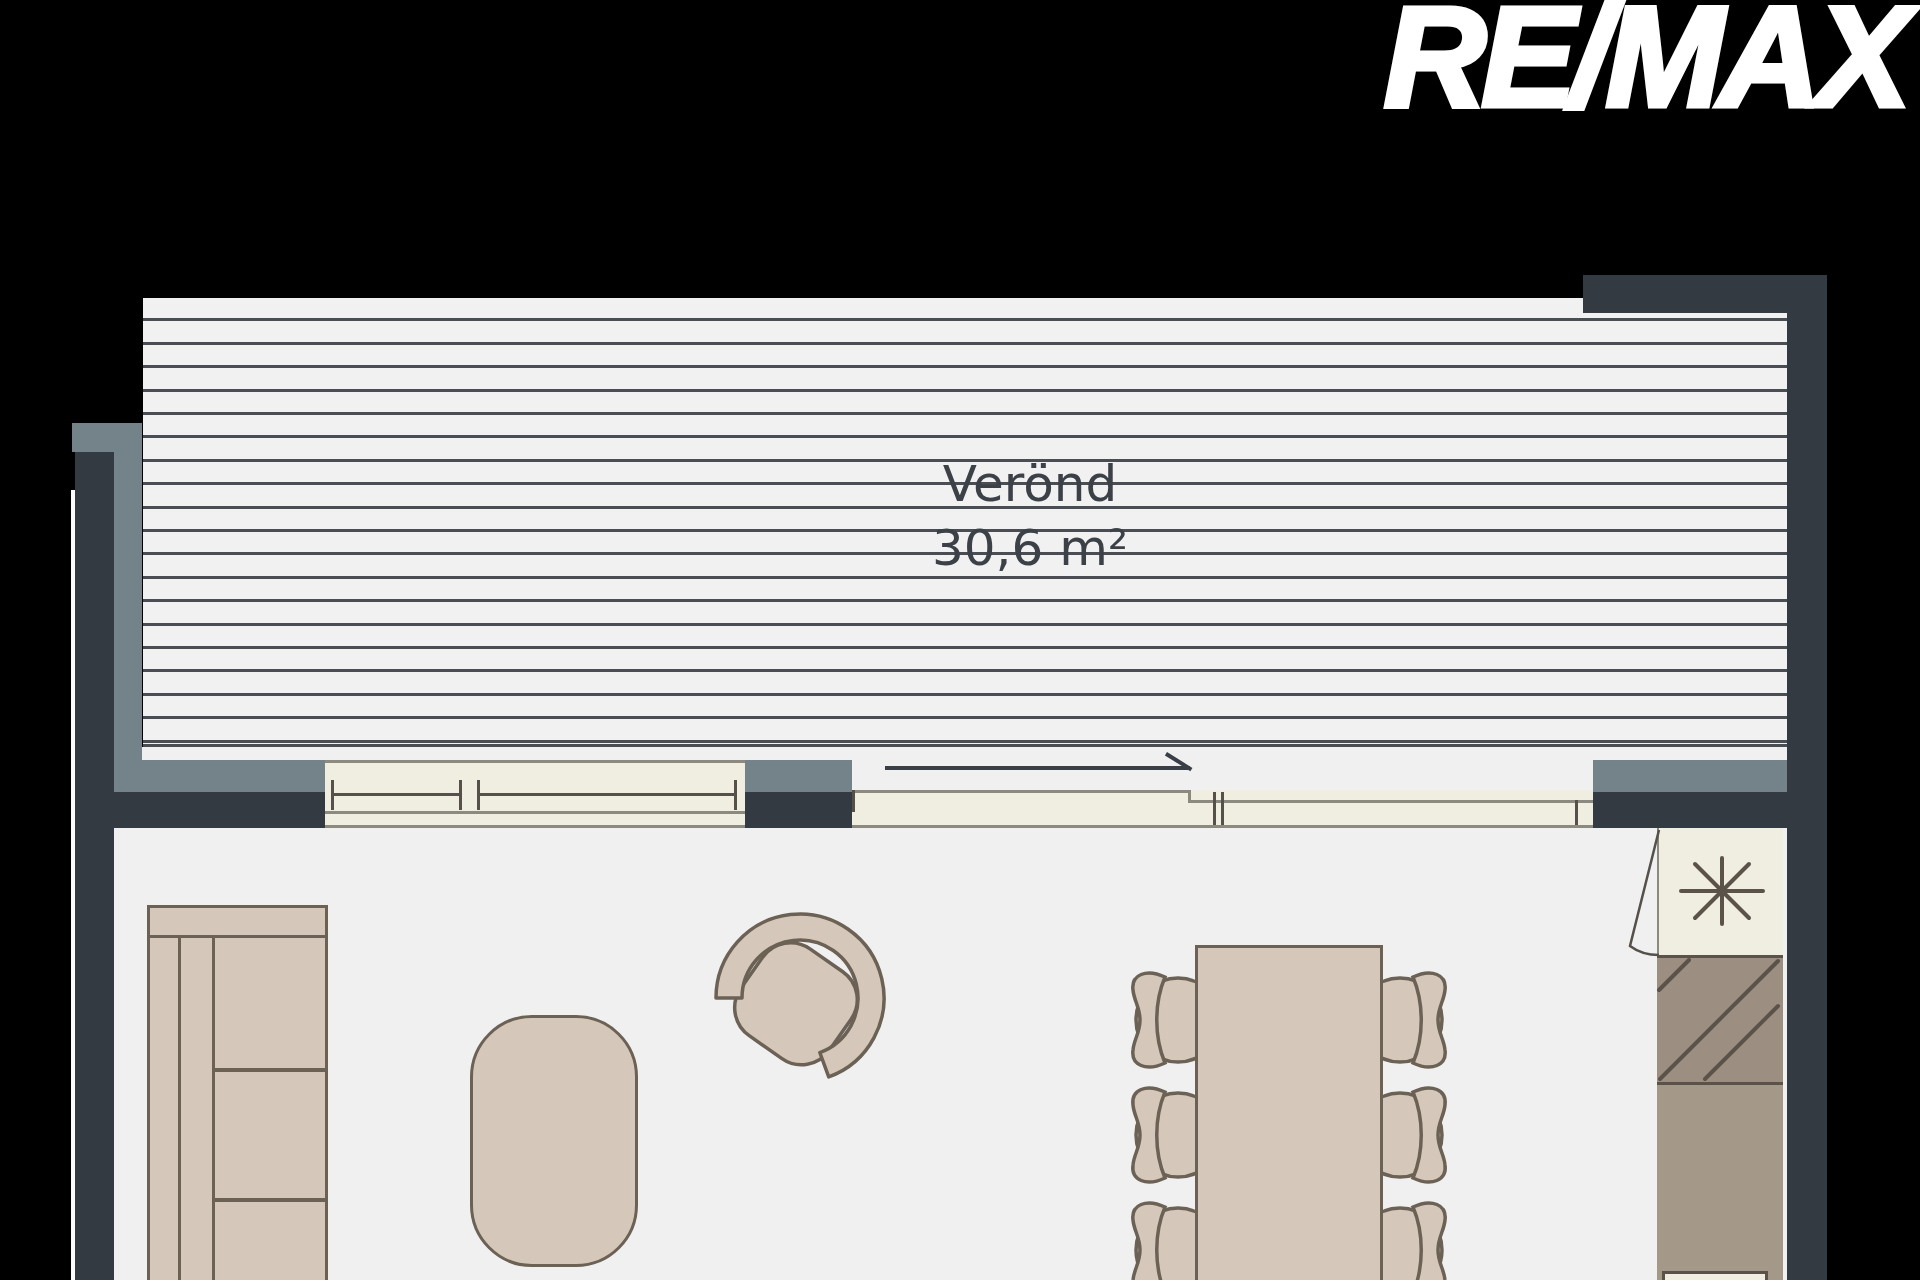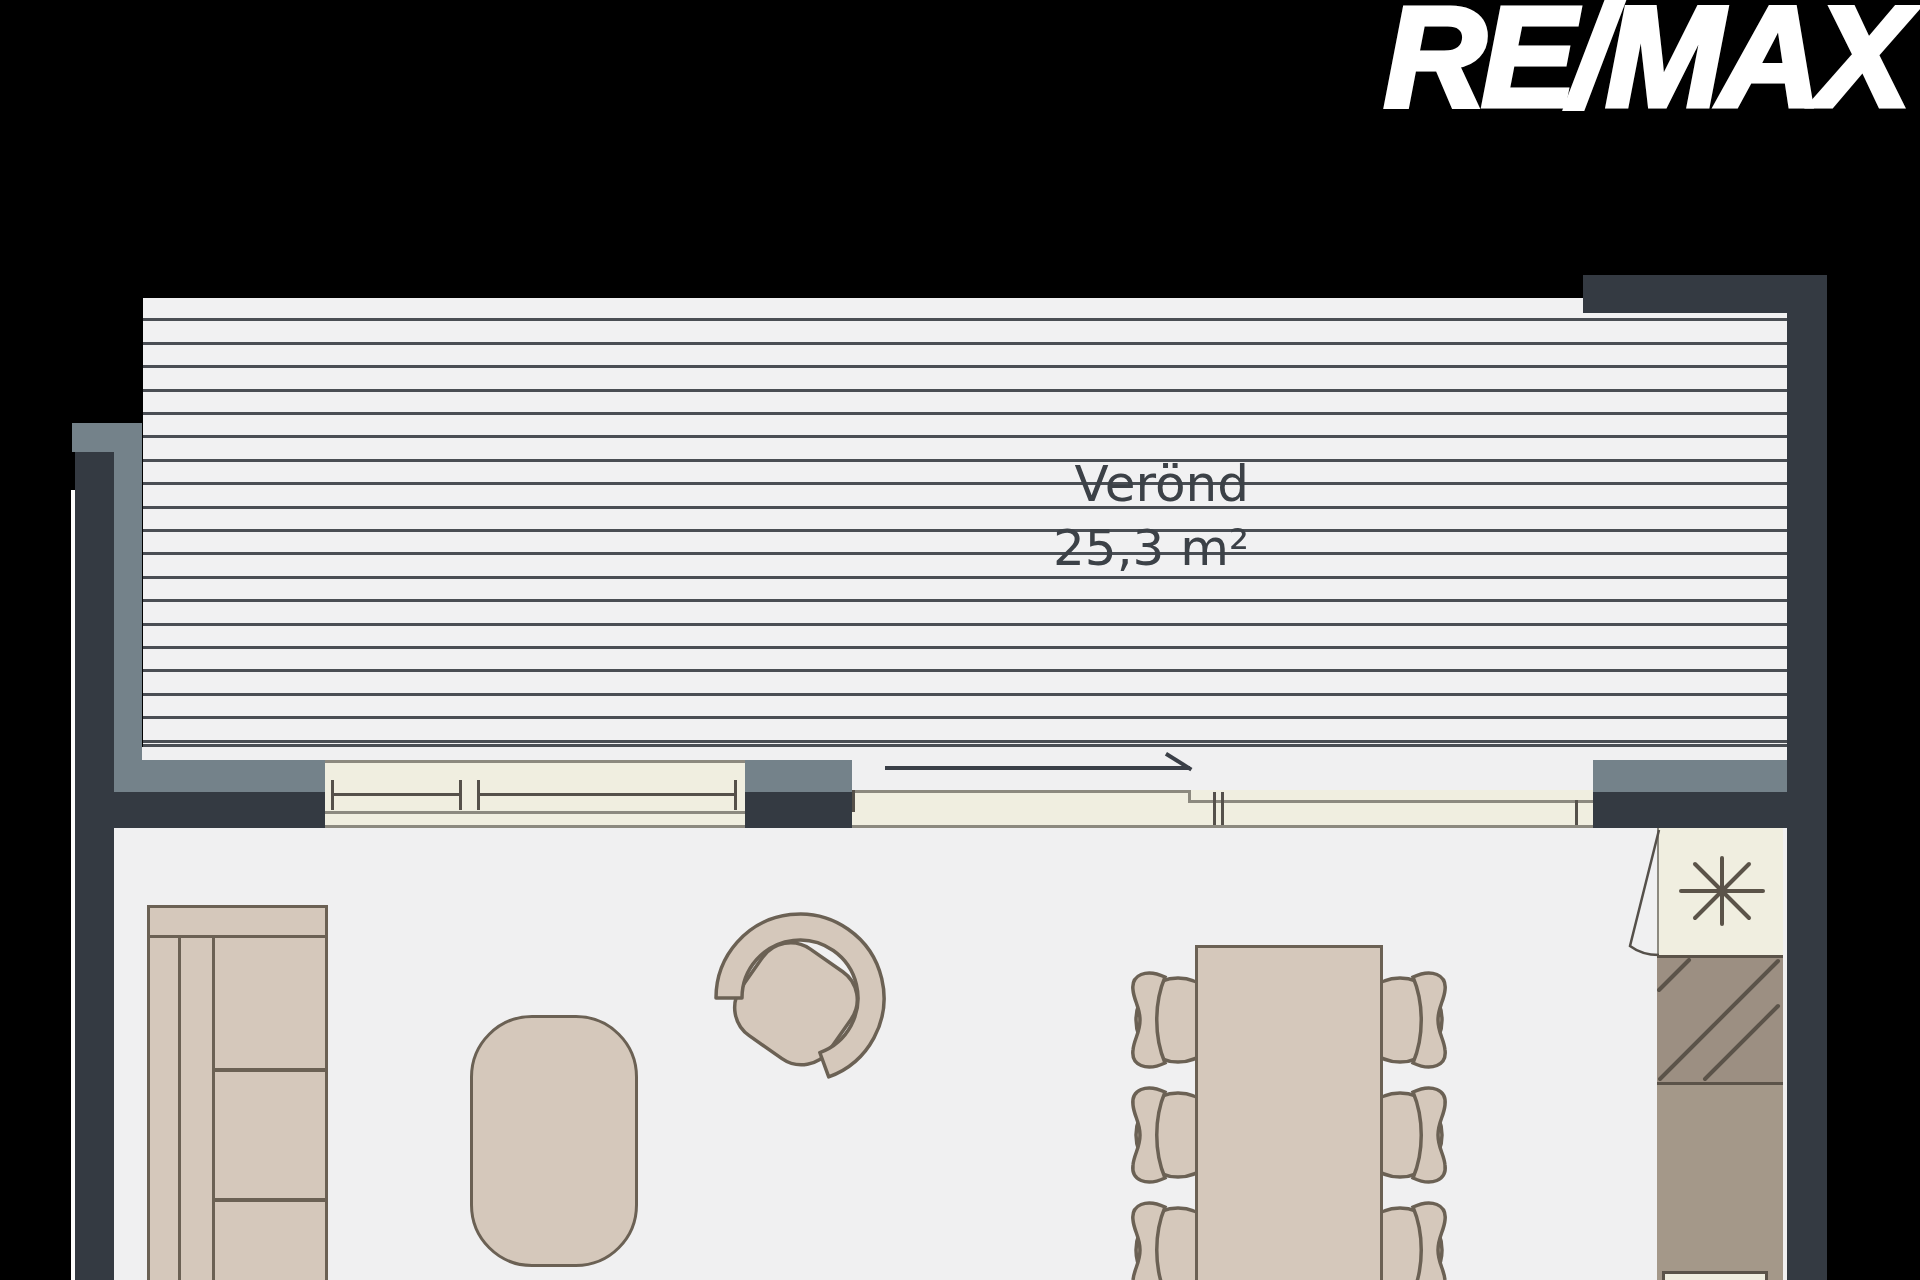--- a/index.html
+++ b/index.html
@@ -37,21 +37,21 @@
     -webkit-text-stroke:5px var(--logo);
     white-space:nowrap;
   }
   
   .deck{
     left:143px;top:298px;width:1644px;height:446px;
     background:repeating-linear-gradient(to bottom,var(--deck-bg) 0px,var(--deck-bg) 20.4px,var(--deck-line) 20.4px,var(--deck-line) 23.4px);
     border-bottom:3px solid var(--deck-line);
   }
   .veranda-label{
-    left:849px;top:452px;width:400px;text-align:right;
+    left:830px;top:452px;width:400px;text-align:center;
     color:var(--label);font-size:50px;line-height:64px;letter-spacing:0px;
   }
   .dark{background:var(--wall-dark);}
   .gray{background:var(--wall-gray);}
   .floor{left:114px;top:747px;width:1673px;height:533px;background:var(--floor);}
   .cream{background:var(--cream);}
   .thinline{background:var(--win-line);}
   .tick{background:var(--win-tick);}
   .leaf{background:#3a3f47;}
   
@@ -175,18 +175,18 @@
   </svg>
   <svg class="abs" style="left:1360px;top:1195px;transform:scaleX(-1);" width="100" height="110" viewBox="0 0 100 110">
     <circle class="seat" cx="60" cy="55" r="42"></circle>
     <path class="seat" d="M 47,12 C 28,3 13,10 15,25 C 16,36 22,42 22,55 C 22,68 16,74 15,85 C 13,100 28,107 47,98 C 36,72 36,38 47,12 Z"></path>
   </svg>
 
   <div class="abs furn" style="left:1195px;top:945px;width:188px;height:340px;border-bottom:none;"></div>
 
   <div class="abs veranda-label">
     <div>Verönd</div>
-    <div>25,3 m²</div>
+    <div>30,6 m²</div>
   </div>
 
   <div class="logo">RE/MAX</div>
 
 </div>
 
 </body></html>

